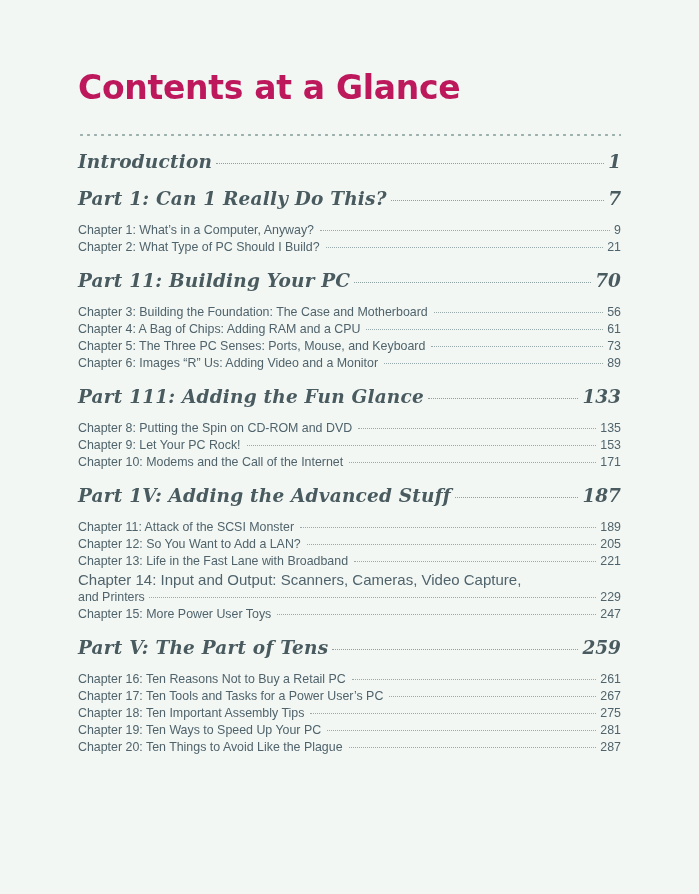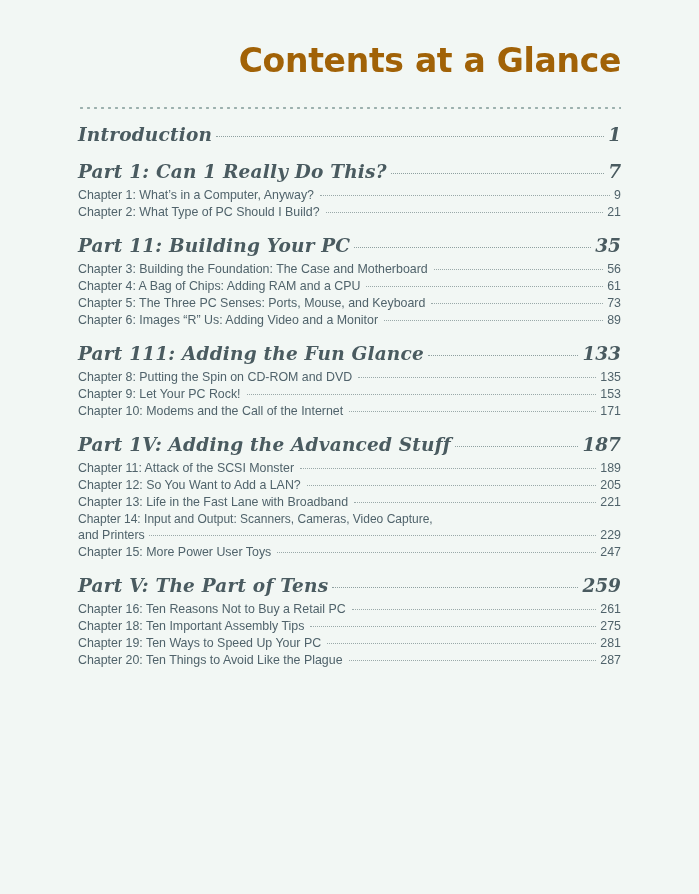--- a/index.html
+++ b/index.html
@@ -15,28 +15,28 @@
     overflow: hidden;
   }
   .page {
     position: relative;
     width: 699px;
     height: 894px;
     box-sizing: border-box;
     padding: 0 78px;
   }
   .page-title {
-    text-align: right;
+    text-align: left;
     font-family: "DejaVu Sans", sans-serif;
     font-weight: bold;
     font-size: 33px;
     letter-spacing: -0.3px;
-    color: #a16207;
+    color: #be185d;
     margin: 0;
-    padding-top: 41px;
+    padding-top: 68px;
   }
   .dot-rule {
     margin-top: 26px;
     height: 4px;
     background-image: radial-gradient(circle, #9bb0ad 1.1px, rgba(0,0,0,0) 1.3px);
     background-size: 7px 4px;
     background-repeat: repeat-x;
     background-position: left center;
   }
   .toc {
@@ -78,21 +78,21 @@
   }
   .part-row .leader {
     top: -4px;
     border-bottom: 1.8px dotted #8fa0a0;
   }
   .intro-row {
     margin-top: 4px;
   }
   
   .chapters {
-    margin-top: 6px;
+    margin-top: 14px;
   }
   .chap-row {
     margin-top: 3px;
   }
   .chap-row .lbl {
     font-family: "Liberation Sans", sans-serif;
     font-size: 12.4px;
     color: #50636b;
     white-space: nowrap;
   }
@@ -100,21 +100,21 @@
     font-family: "Liberation Sans", sans-serif;
     font-size: 12.4px;
     color: #50636b;
     white-space: nowrap;
   }
   .chap-row.wrap {
     display: block;
   }
   .chap-row.wrap .line1 {
     font-family: "Liberation Sans", sans-serif;
-    font-size: 12px;
+    font-size: 15px;
     color: #50636b;
   }
   .chap-row.wrap .line2 {
     display: flex;
     align-items: baseline;
     width: 100%;
     margin-top: 2px;
   }
   .chapters .row .lbl { padding-right: 2px; }
 </style>
@@ -144,21 +144,21 @@
         </div>
         <div class="row chap-row">
           <span class="lbl">Chapter 2: What Type of PC Should I Build?</span>
           <span class="leader"></span>
           <span class="pg">21</span>
         </div>
       </div>
       <div class="row part-row">
         <span class="lbl">Part 11: Building Your PC</span>
         <span class="leader"></span>
-        <span class="pg">35</span>
+        <span class="pg">70</span>
       </div>
       <div class="chapters">
         <div class="row chap-row">
           <span class="lbl">Chapter 3: Building the Foundation: The Case and Motherboard</span>
           <span class="leader"></span>
           <span class="pg">56</span>
         </div>
         <div class="row chap-row">
           <span class="lbl">Chapter 4: A Bag of Chips: Adding RAM and a CPU</span>
           <span class="leader"></span>
@@ -237,20 +237,25 @@
         <span class="leader"></span>
         <span class="pg">259</span>
       </div>
       <div class="chapters">
         <div class="row chap-row">
           <span class="lbl">Chapter 16: Ten Reasons Not to Buy a Retail PC</span>
           <span class="leader"></span>
           <span class="pg">261</span>
         </div>
         <div class="row chap-row">
+          <span class="lbl">Chapter 17: Ten Tools and Tasks for a Power User’s PC</span>
+          <span class="leader"></span>
+          <span class="pg">267</span>
+        </div>
+        <div class="row chap-row">
           <span class="lbl">Chapter 18: Ten Important Assembly Tips</span>
           <span class="leader"></span>
           <span class="pg">275</span>
         </div>
         <div class="row chap-row">
           <span class="lbl">Chapter 19: Ten Ways to Speed Up Your PC</span>
           <span class="leader"></span>
           <span class="pg">281</span>
         </div>
         <div class="row chap-row">

